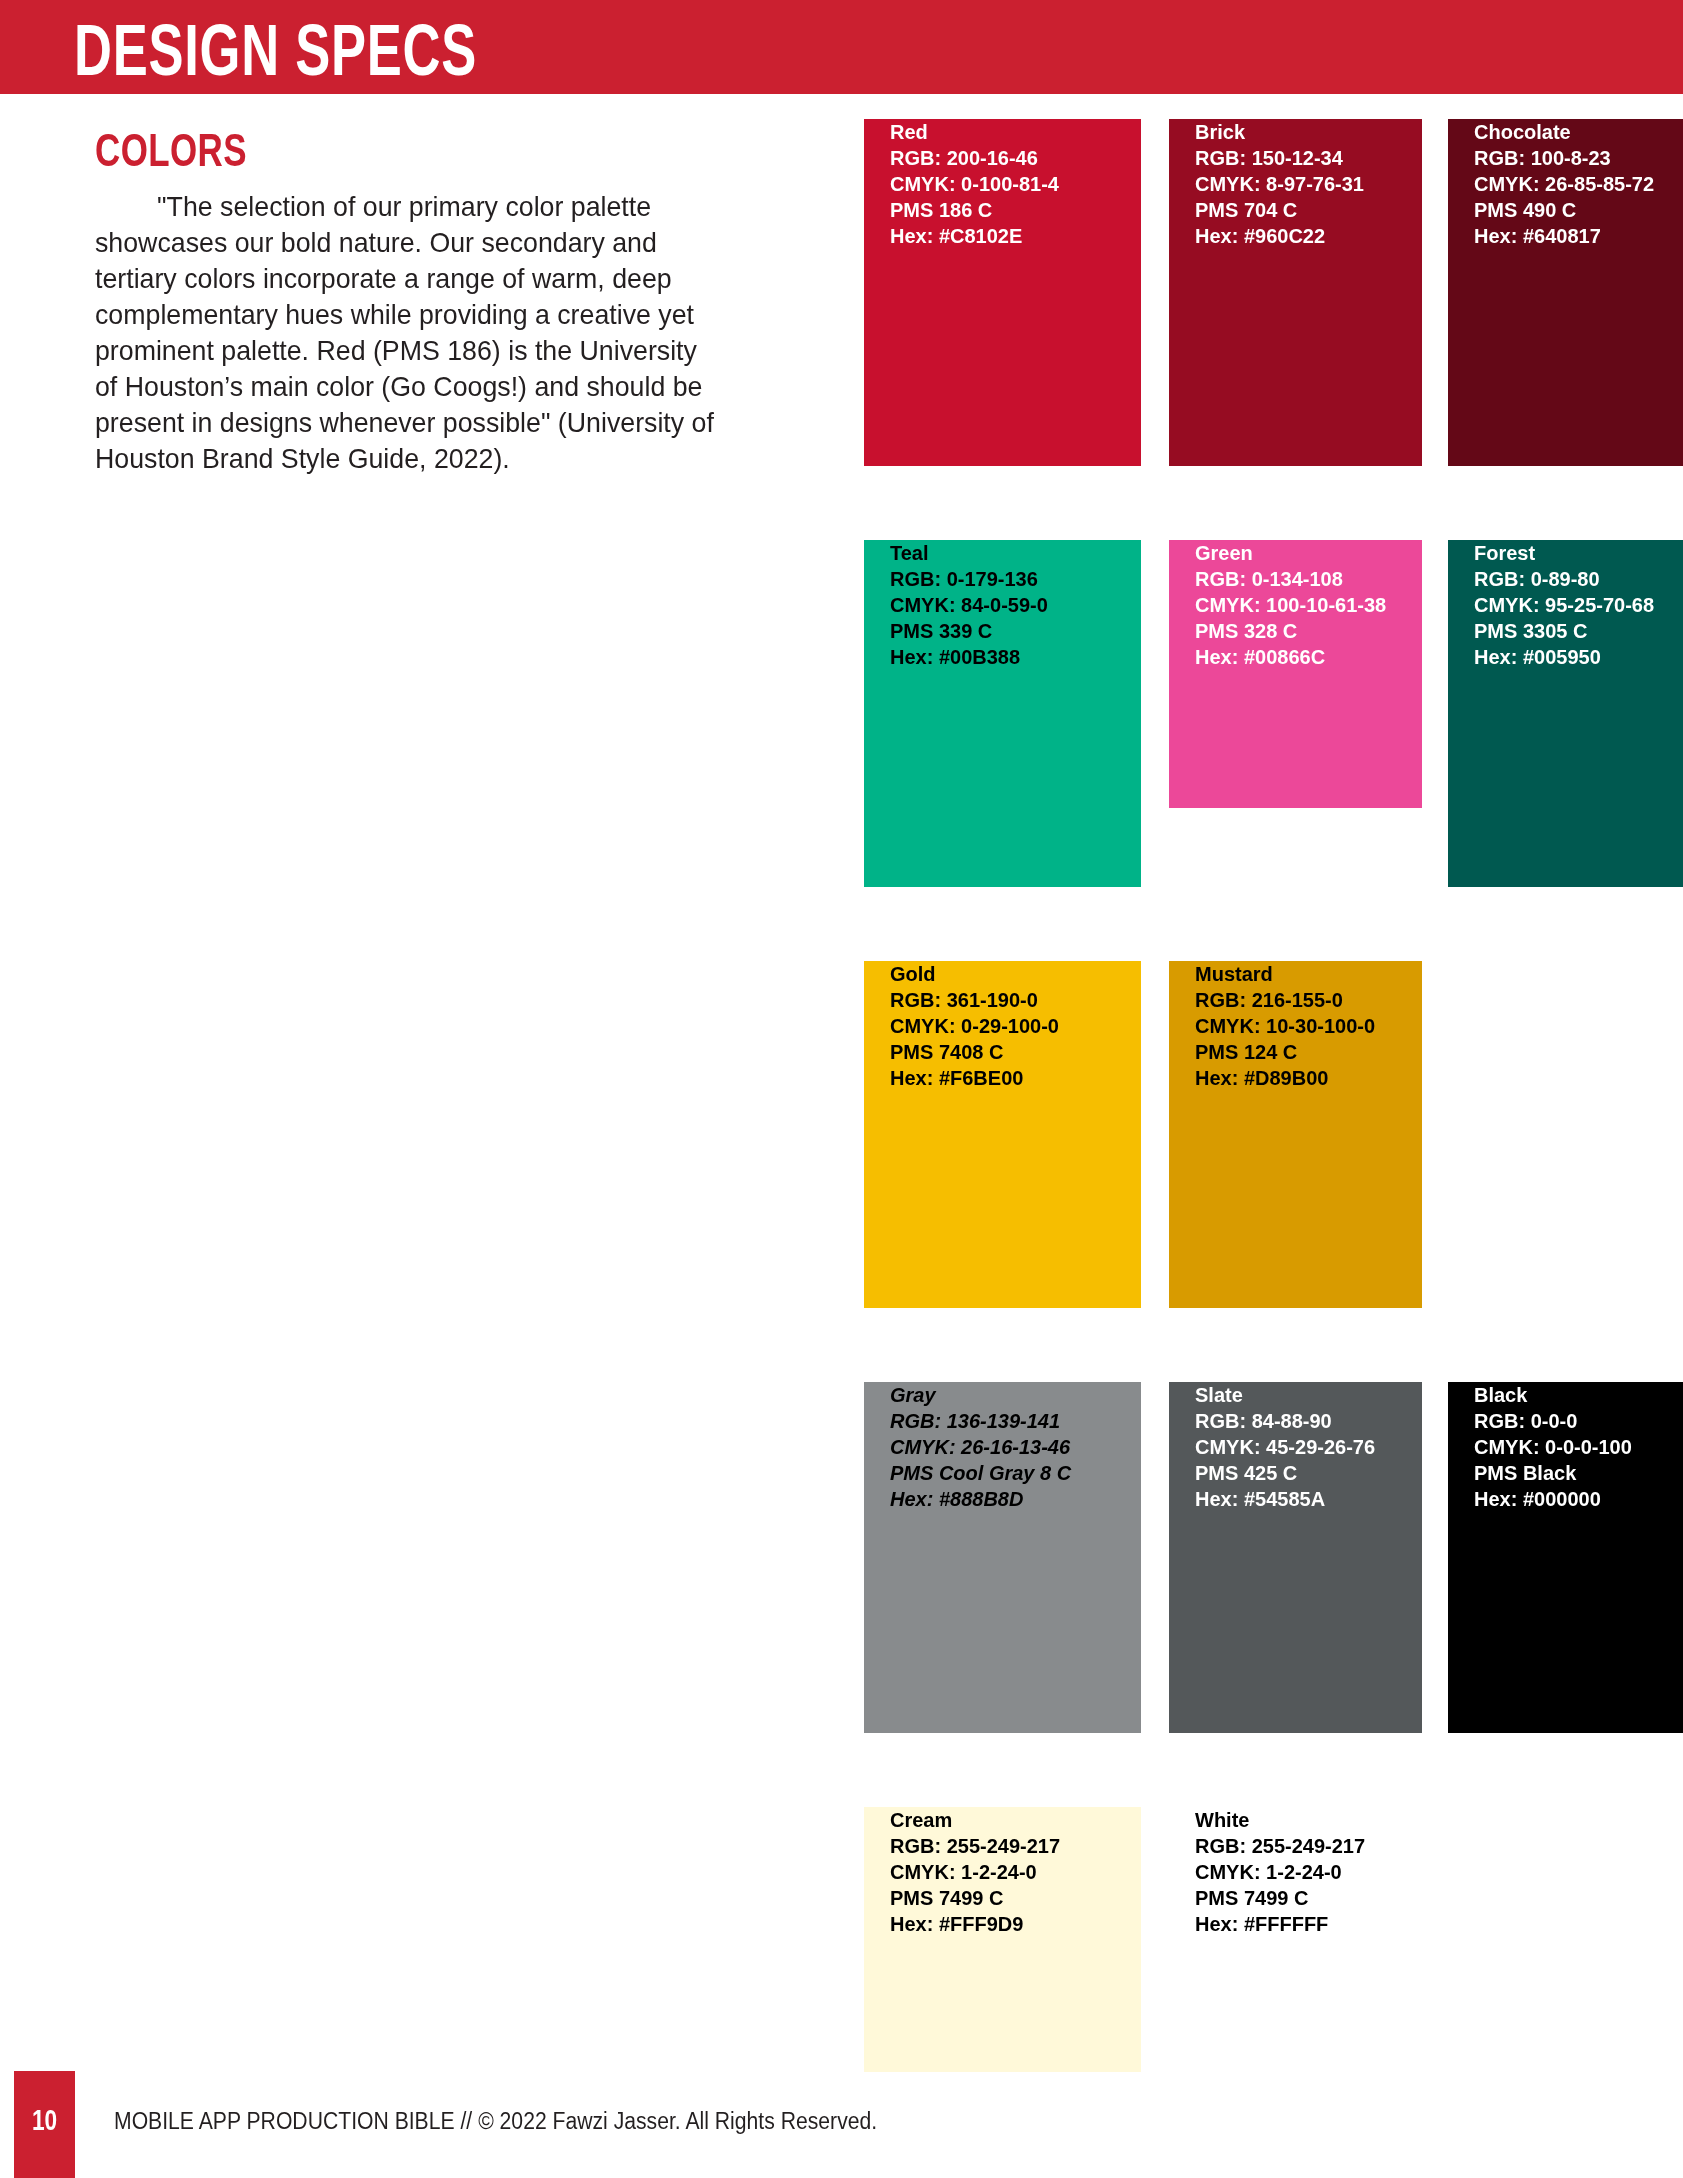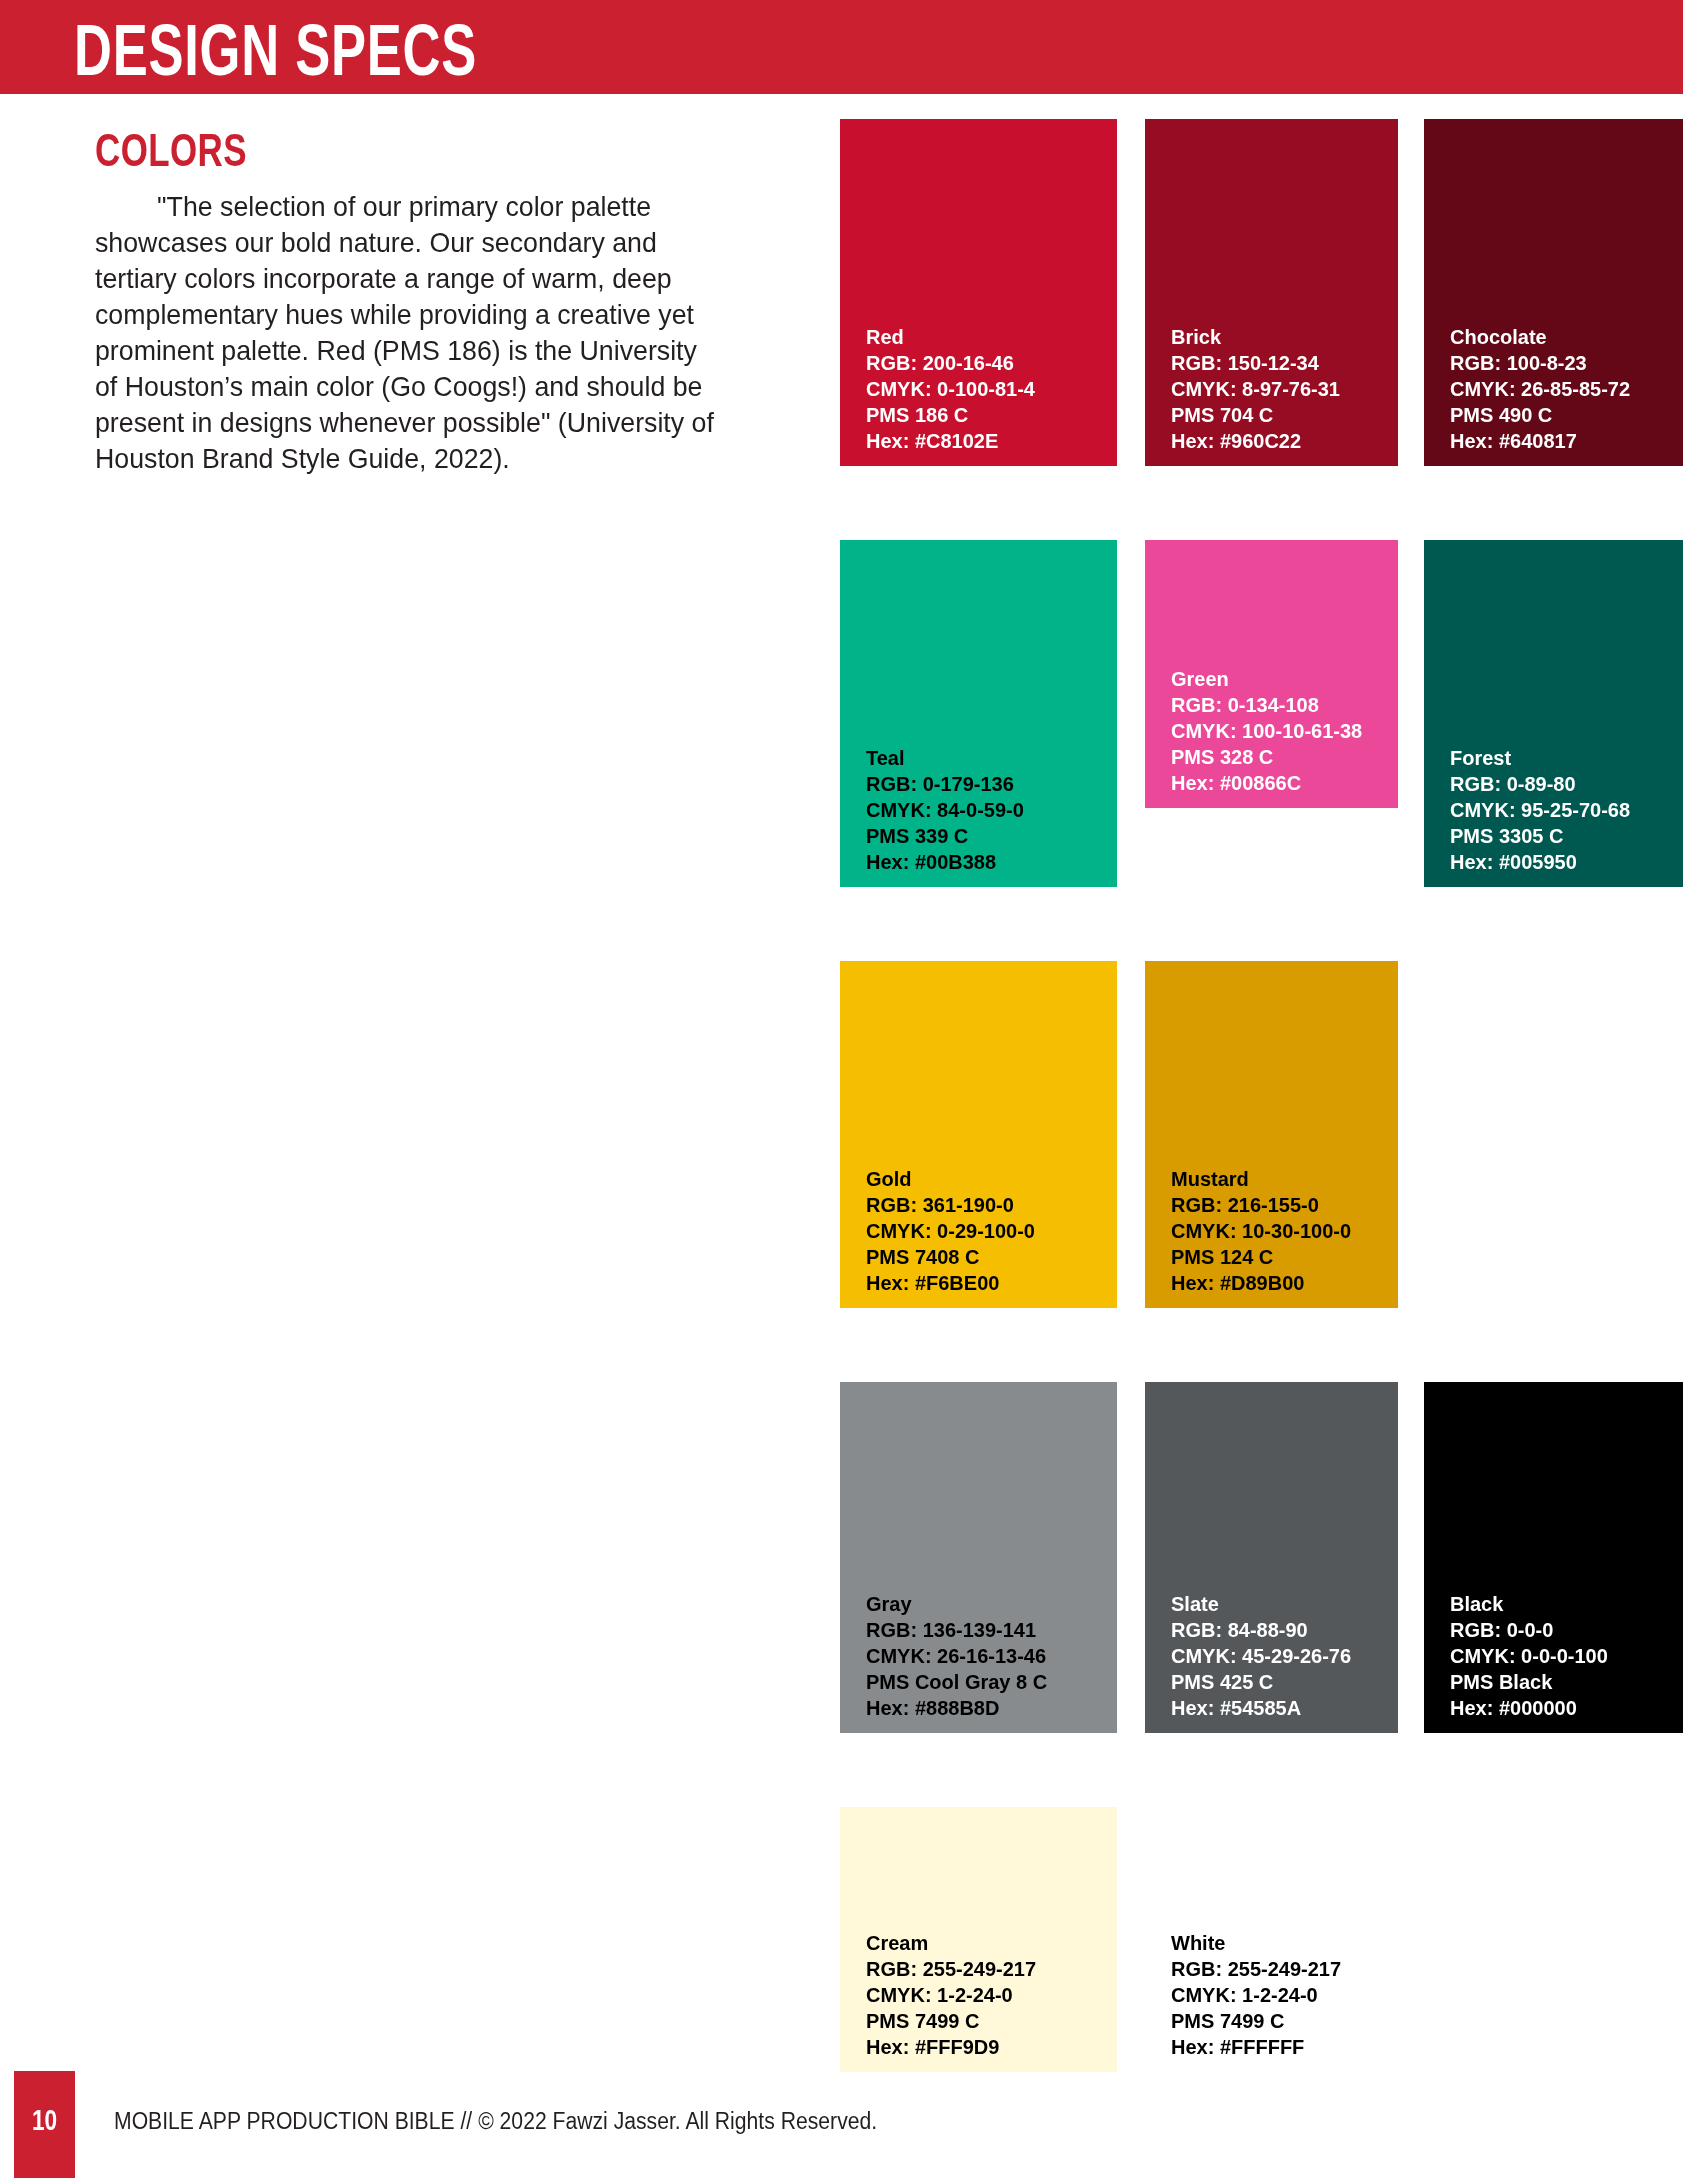--- a/index.html
+++ b/index.html
@@ -83,21 +83,21 @@
     width: 844px;
     margin-bottom: 74px;
   }
   .swatch {
     position: absolute;
     top: 0;
     box-sizing: border-box;
     padding: 0 0 12px 26px;
     display: flex;
     flex-direction: column;
-    justify-content: flex-end;
+    margin-left: 24px;
   }
   .swatch.col0 { left: 0px;   width: 277px; }
   .swatch.col1 { left: 305px; width: 253px; }
   .swatch.col2 { left: 584px; width: 301px; }
 
   .swatch-line {
     font-family: "Liberation Sans", sans-serif;
     font-weight: 700;
     font-size: 20px;
     line-height: 26px;
@@ -211,21 +211,21 @@
       </div>
       <div class="swatch col1 dark-text" style="height: 347px; background: rgb(216, 155, 0);">
         <div class="swatch-line">Mustard</div>
         <div class="swatch-line">RGB: 216-155-0</div>
         <div class="swatch-line">CMYK: 10-30-100-0</div>
         <div class="swatch-line">PMS 124 C</div>
         <div class="swatch-line">Hex: #D89B00</div>
       </div>
     </div>
     <div class="swatch-row" style="height: 351px;">
-      <div class="swatch col0 dark-text" style="height: 351px; background: rgb(136, 139, 141);">
+      <div class="swatch col0 dark-text" style="height: 351px; background: rgb(136, 139, 141); font-style: italic;">
         <div class="swatch-line">Gray</div>
         <div class="swatch-line">RGB: 136-139-141</div>
         <div class="swatch-line">CMYK: 26-16-13-46</div>
         <div class="swatch-line">PMS Cool Gray 8 C</div>
         <div class="swatch-line">Hex: #888B8D</div>
       </div>
       <div class="swatch col1 light-text" style="height: 351px; background: rgb(84, 88, 90);">
         <div class="swatch-line">Slate</div>
         <div class="swatch-line">RGB: 84-88-90</div>
         <div class="swatch-line">CMYK: 45-29-26-76</div>

